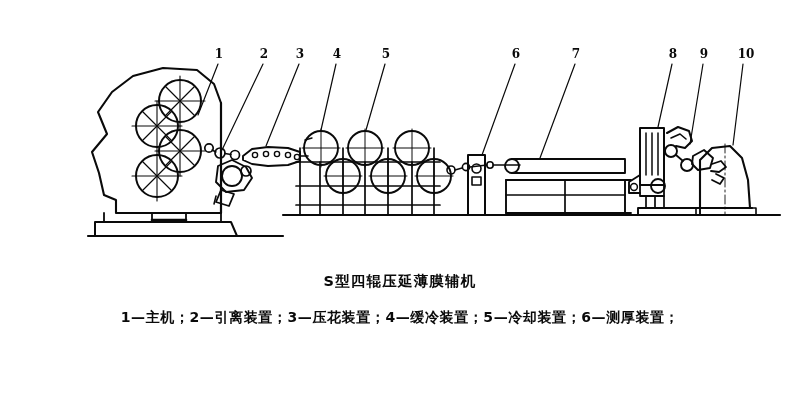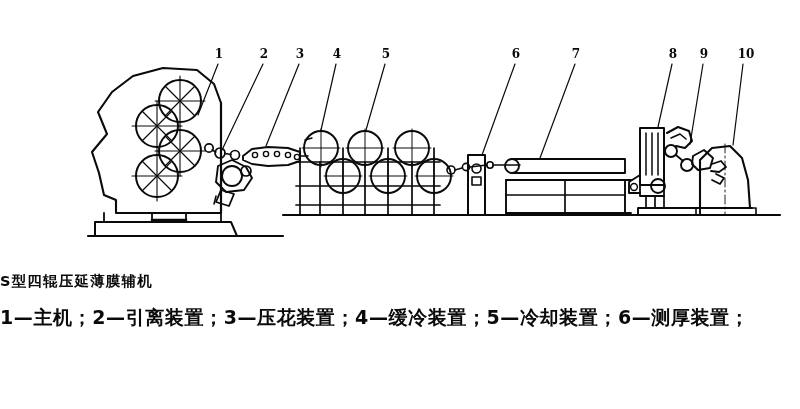--- a/index.html
+++ b/index.html
@@ -28,30 +28,31 @@
     top: 0;
     width: 800px;
     height: 409px;
     display: block;
   }
   .cap-block {
     position: absolute;
     left: 0;
     top: 270px;
     width: 800px;
+    text-align: center;
   }
   .fig-title {
     font-size: 14.5px;
     font-weight: bold;
     letter-spacing: 1.2px;
     line-height: 22px;
     color: #0a0a0a;
   }
   .legend-line {
-    font-size: 19px;
+    font-size: 14px;
     font-weight: bold;
     letter-spacing: 0.6px;
     line-height: 23px;
     color: #0a0a0a;
     white-space: nowrap;
   }
   .legend-line.l1 { margin-top: 14px; }
   .callout-num {
     font-family: "DejaVu Serif", "Liberation Serif", serif;
     font-size: 12px;

